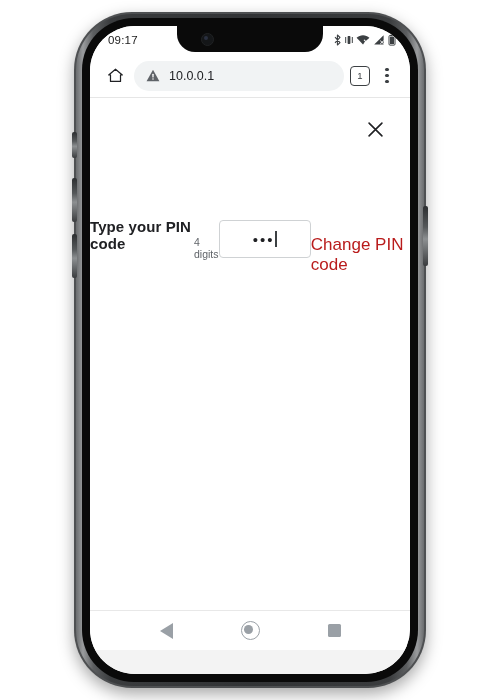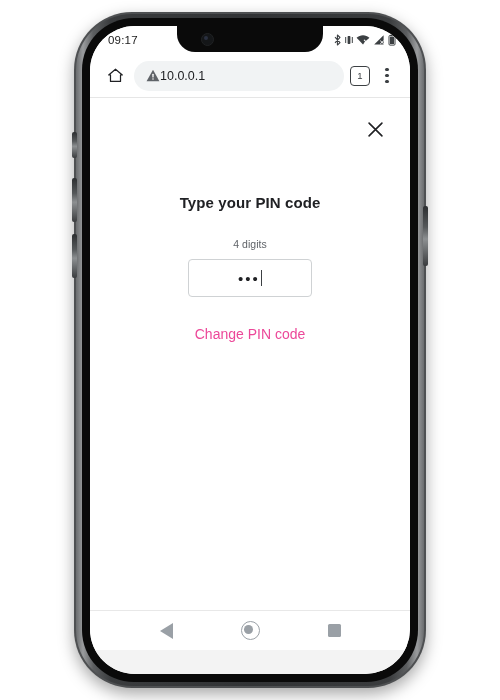--- a/index.html
+++ b/index.html
@@ -165,20 +165,21 @@
     align-items: center;
     padding: 0 12px;
     box-sizing: border-box;
     min-width: 0;
     margin-right: 6px;
   }
   .omnibox .warn { flex: 0 0 auto; display: flex; }
   .omnibox .url {
     font-size: 12.5px;
     color: #202124;
+    margin-left: 9px;
     white-space: nowrap;
     overflow: hidden;
     text-overflow: ellipsis;
   }
   .tab-count {
     width: 18px; height: 18px;
     border: 1.6px solid #3c4043;
     border-radius: 4px;
     display: flex; align-items: center; justify-content: center;
     font-size: 9.5px;
@@ -217,21 +218,21 @@
     height: 26px;
     display: flex;
     align-items: center;
     justify-content: center;
   }
   .pin-form {
     position: absolute;
     left: 0; right: 0;
     top: 96px;
     display: flex;
-    flex-direction: column;
+    flex-direction: row;
     align-items: center;
   }
   .pin-title {
     font-size: 15px;
     font-weight: bold;
     color: #202124;
     letter-spacing: 0.1px;
   }
   .pin-hint {
     margin-top: 27px;
@@ -275,23 +276,23 @@
     color: #ffffff;
     font-size: 12.5px;
     display: flex;
     align-items: center;
     justify-content: center;
     border: none;
     cursor: pointer;
     font-family: "Liberation Sans", sans-serif;
   }
   .change-link {
-    margin-top: 29px;
-    font-size: 14px;
-    color: #ec4899;
+    margin-top: 41px;
+    font-size: 17px;
+    color: #b91c1c;
   }
 
   
   .navbar {
     position: relative;
     height: 40px;
     background: #ffffff;
     border-top: 1px solid #e8e8e8;
     display: flex;
     align-items: center;

